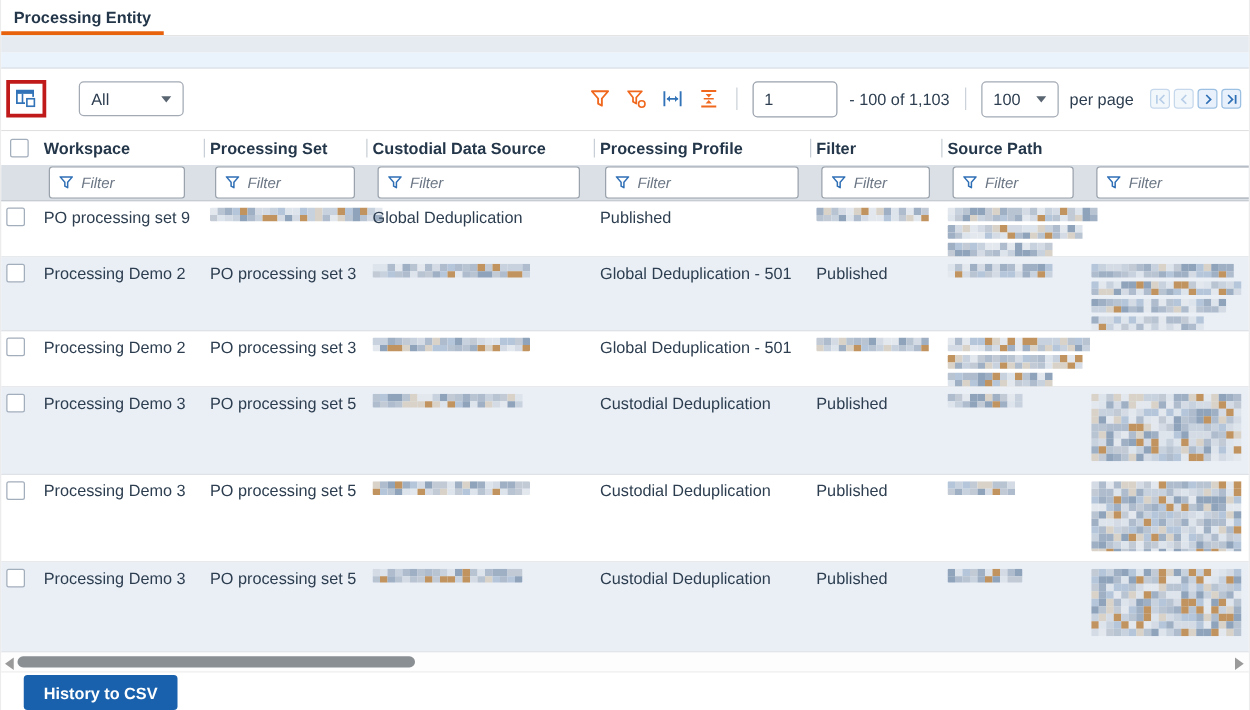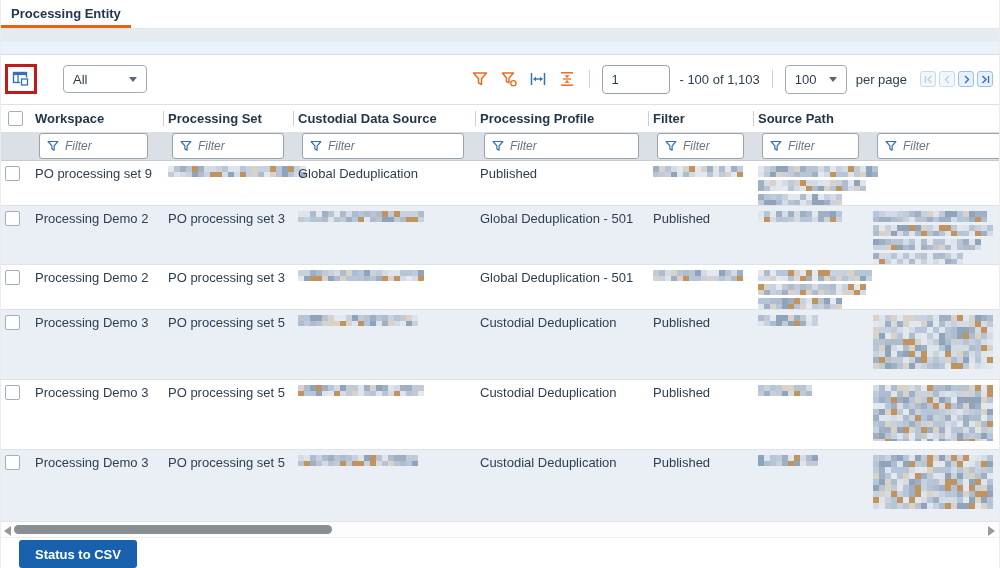--- a/index.html
+++ b/index.html
@@ -1704,16 +1704,16 @@
   </div>
 </div>
 
   <div class="hscroll">
     <span class="arr arr-left"></span>
     <span class="thumb"></span>
     <span class="arr arr-right"></span>
   </div>
 
   <div class="footer">
-    <button class="btn-primary">Status to CSV</button>
+    <button class="btn-primary">History to CSV</button>
   </div>
 
 </div>
 
 </body></html>

